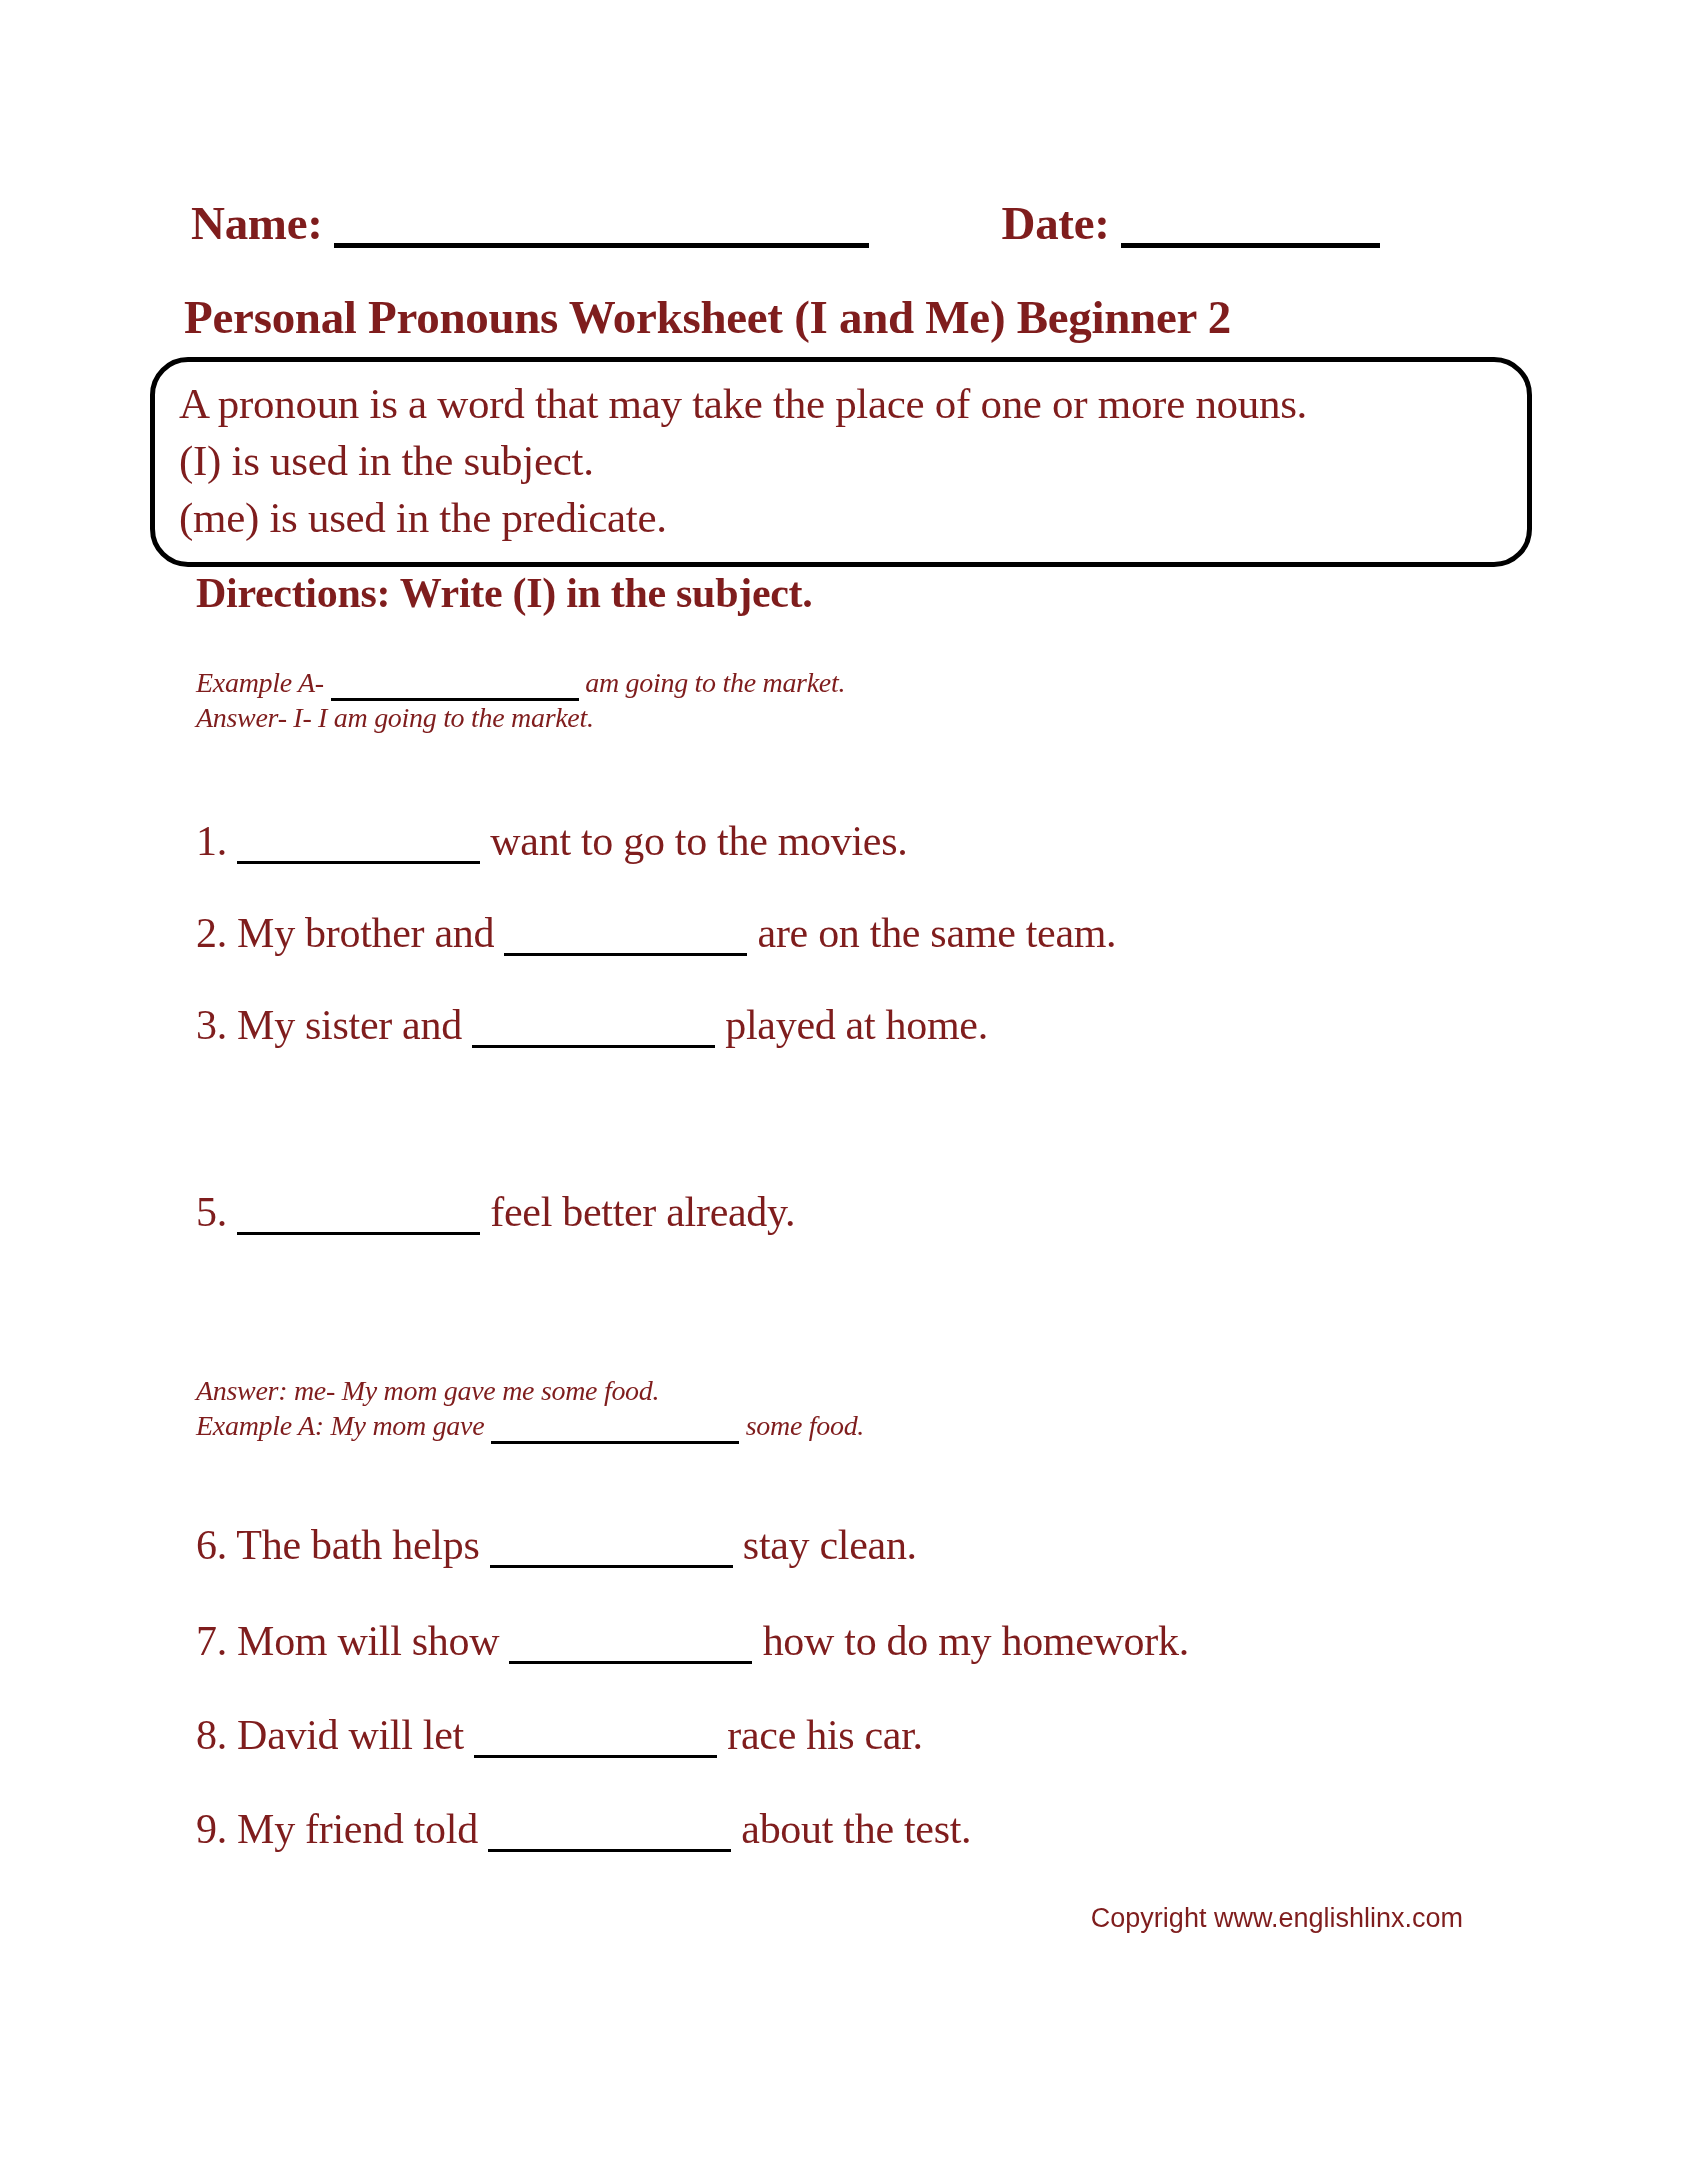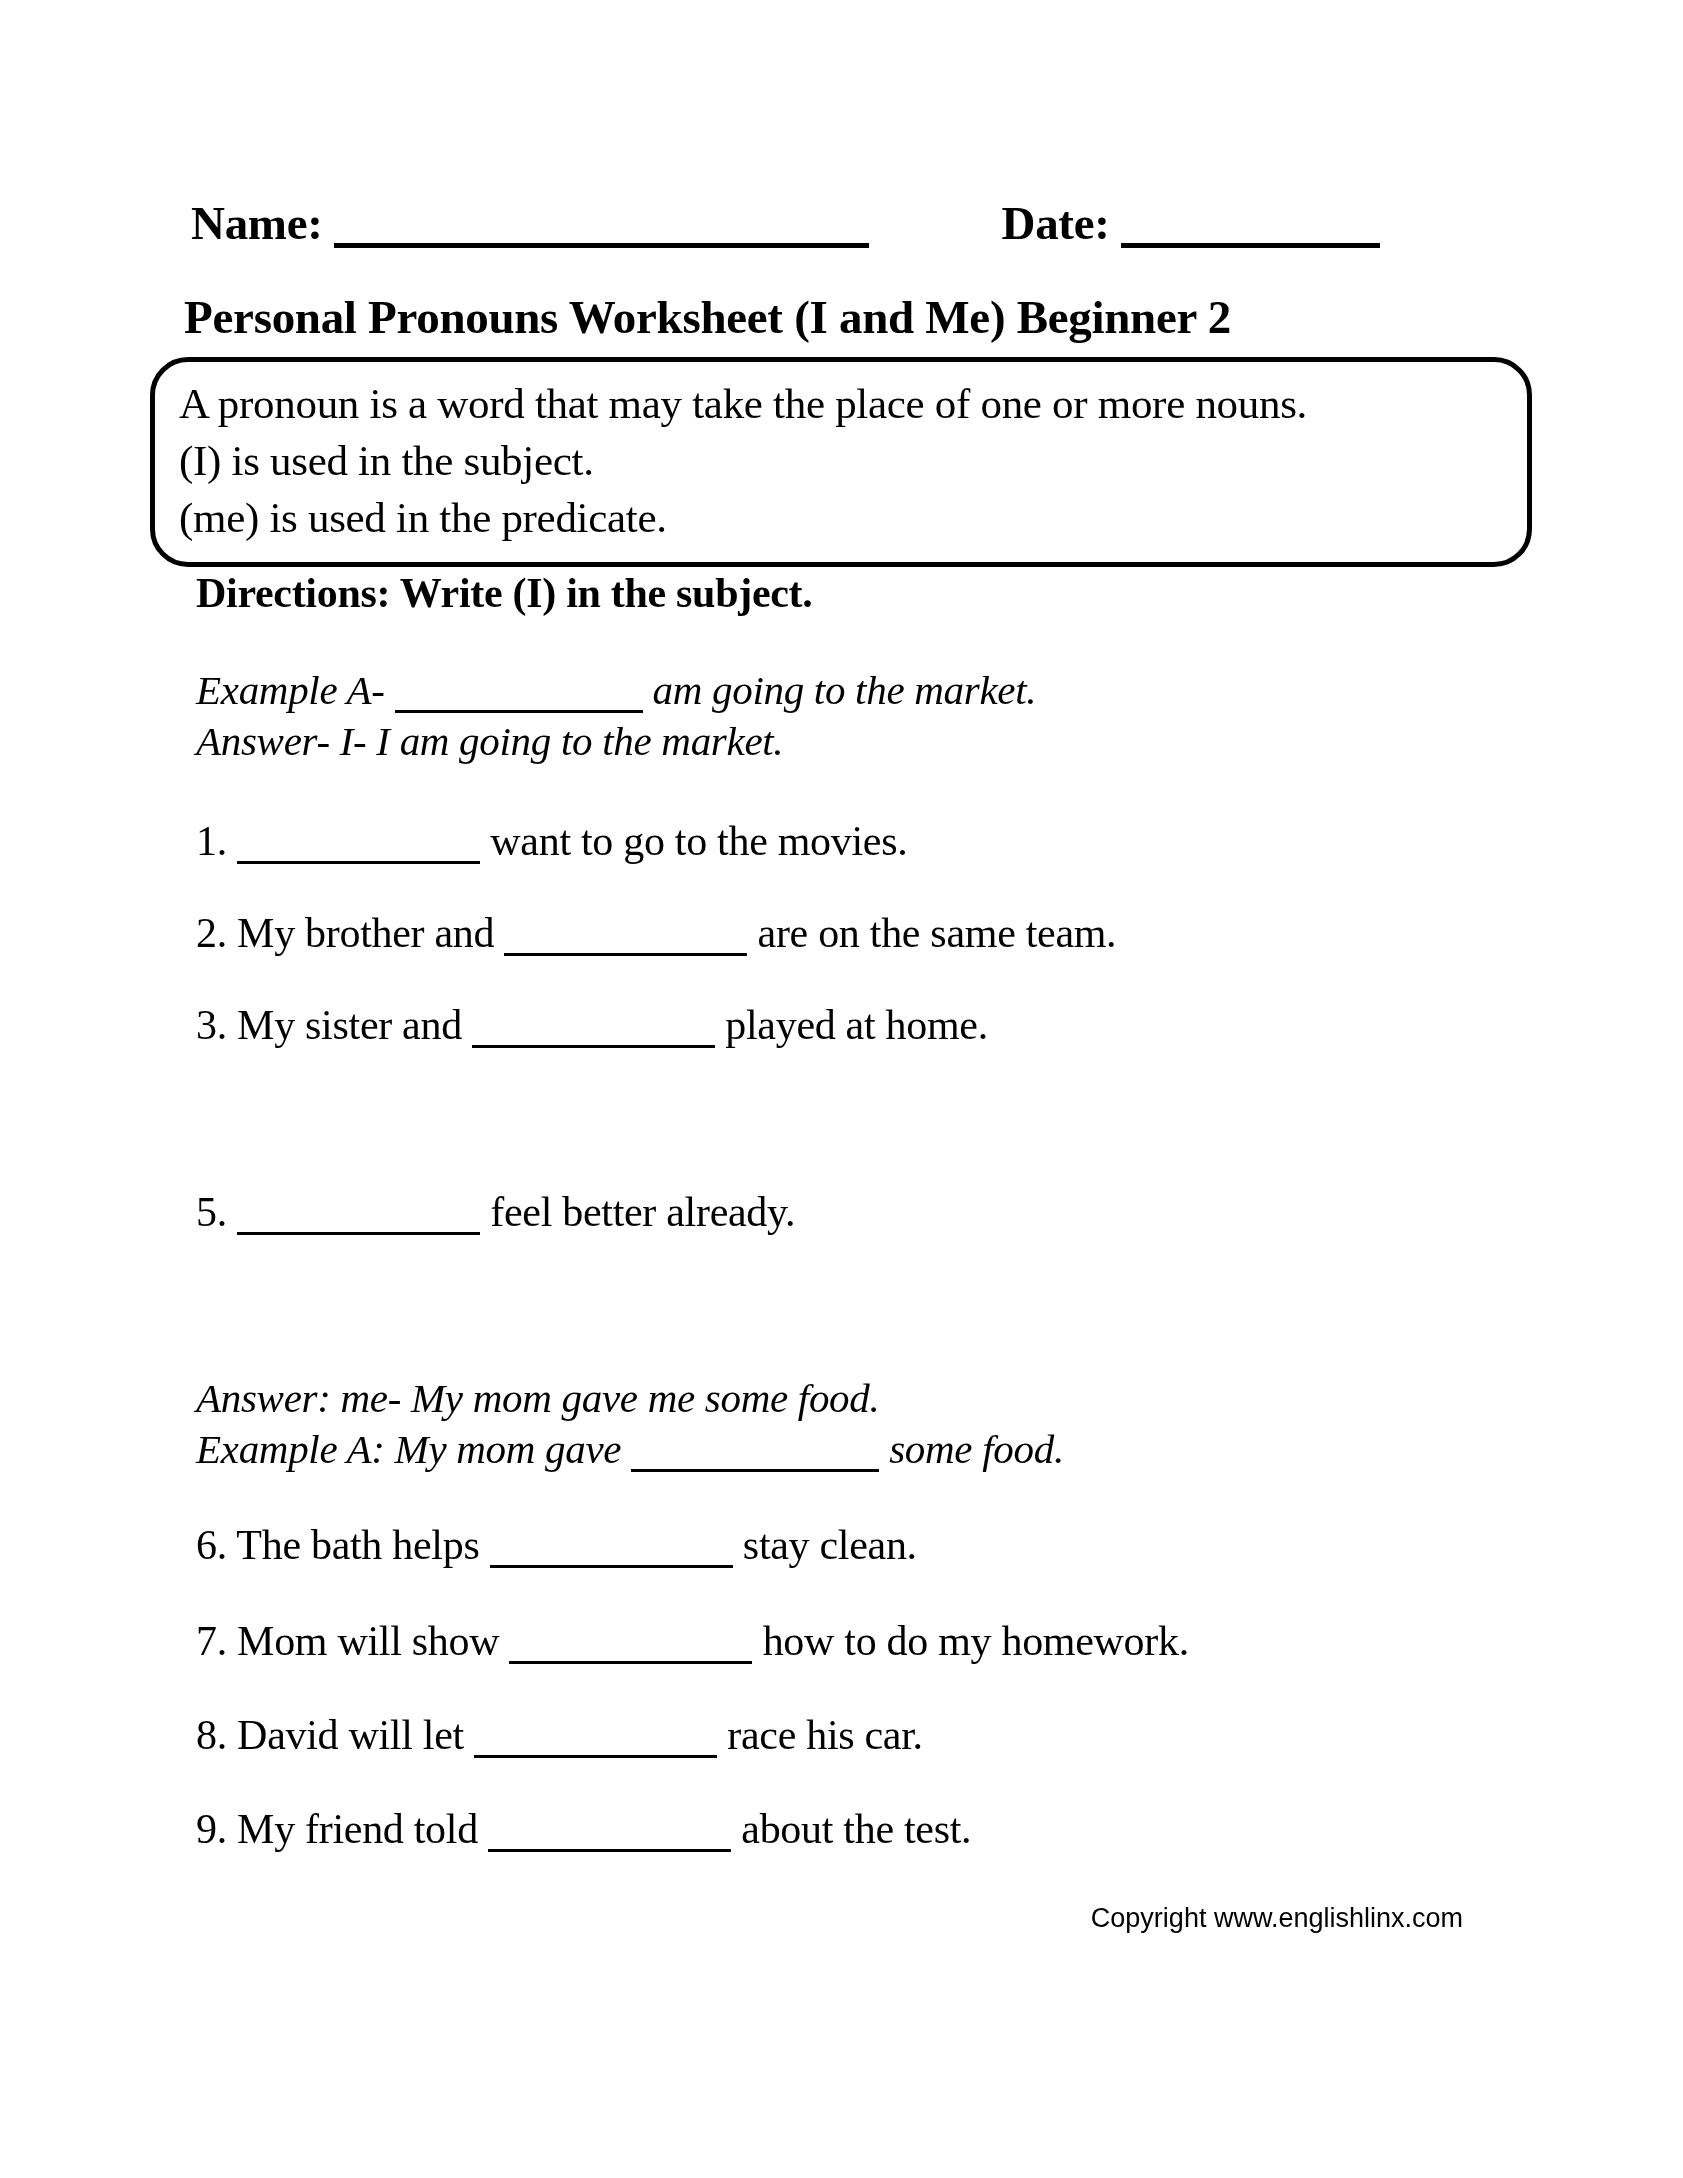--- a/index.html
+++ b/index.html
@@ -1,21 +1,21 @@
 <!DOCTYPE html>
 <html><head>
 <meta charset="utf-8">
 <style>
   html, body { margin: 0; padding: 0; background: #ffffff; }
   .page {
     position: relative;
     width: 1683px;
     height: 2178px;
     background: #ffffff;
-    color: #000000;
+    color: #7f1d1d;
     font-family: "Liberation Serif", serif;
     overflow: hidden;
     letter-spacing: -0.3px;
   }
   .abs { position: absolute; }
 
   
   .header-row {
     top: 196px; left: 191px; right: 119px;
     font-size: 47px; font-weight: bold;
@@ -53,21 +53,21 @@
     left: 196px;
     font-size: 42px; font-weight: bold;
     white-space: nowrap;
   }
   .directions-1 { top: 569px; }
   .directions-2 { top: 1283px; }
 
   
   .example-block {
     left: 196px;
-    font-size: 41px; font-style: italic;
+    font-size: 28px; font-style: italic;
     line-height: 1.25;
     white-space: nowrap;
   }
   .example-1 { top: 665px; }
   .example-2 { top: 1373px; }
   .blank-example { width: 248px; border-bottom-width: 3px; }
 
   
   .item-row {
     left: 196px;

